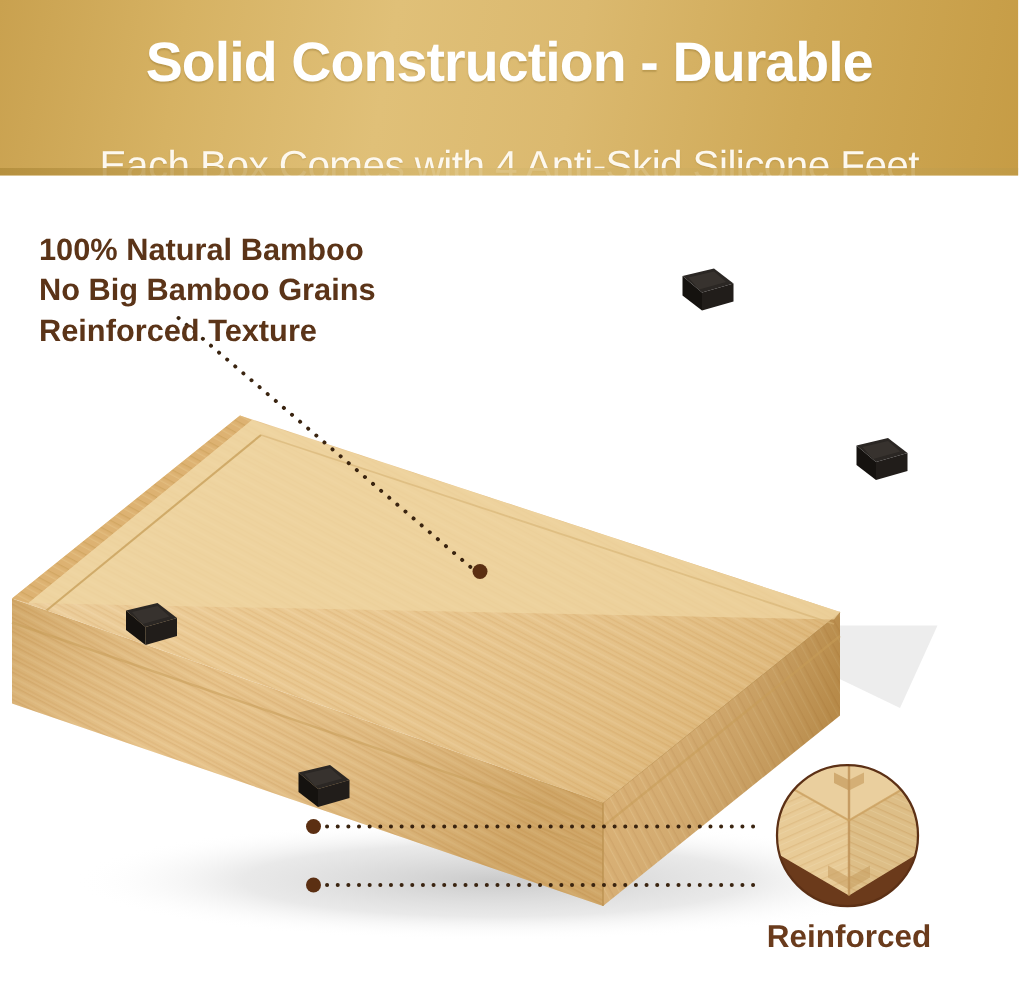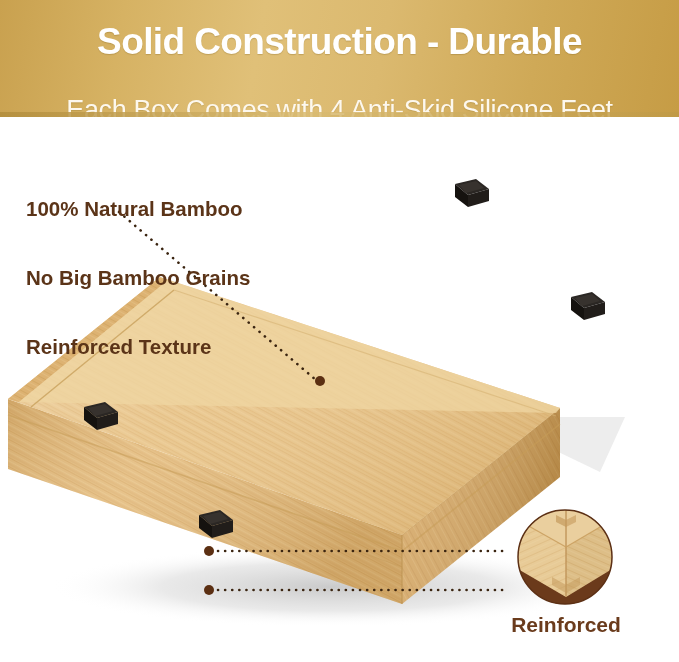--- a/index.html
+++ b/index.html
@@ -49,21 +49,21 @@
 
   
   .callout-left{
     position:absolute;left:26px;top:153px;
     color:#5b3418;
     font-size:20.5px;
     font-weight:bold;
     line-height:27px;
     white-space:nowrap;
   }
-  .callout-left div{display:block;margin-top:42px;}
+  .callout-left div{display:block;}
 
   .callout-corner{
     position:absolute;left:478px;top:612px;width:176px;
     text-align:center;
     color:#6a3b1c;
     font-size:21px;
     font-weight:bold;
     line-height:25px;
   }
   .callout-corner div{display:block;text-align:center;}

